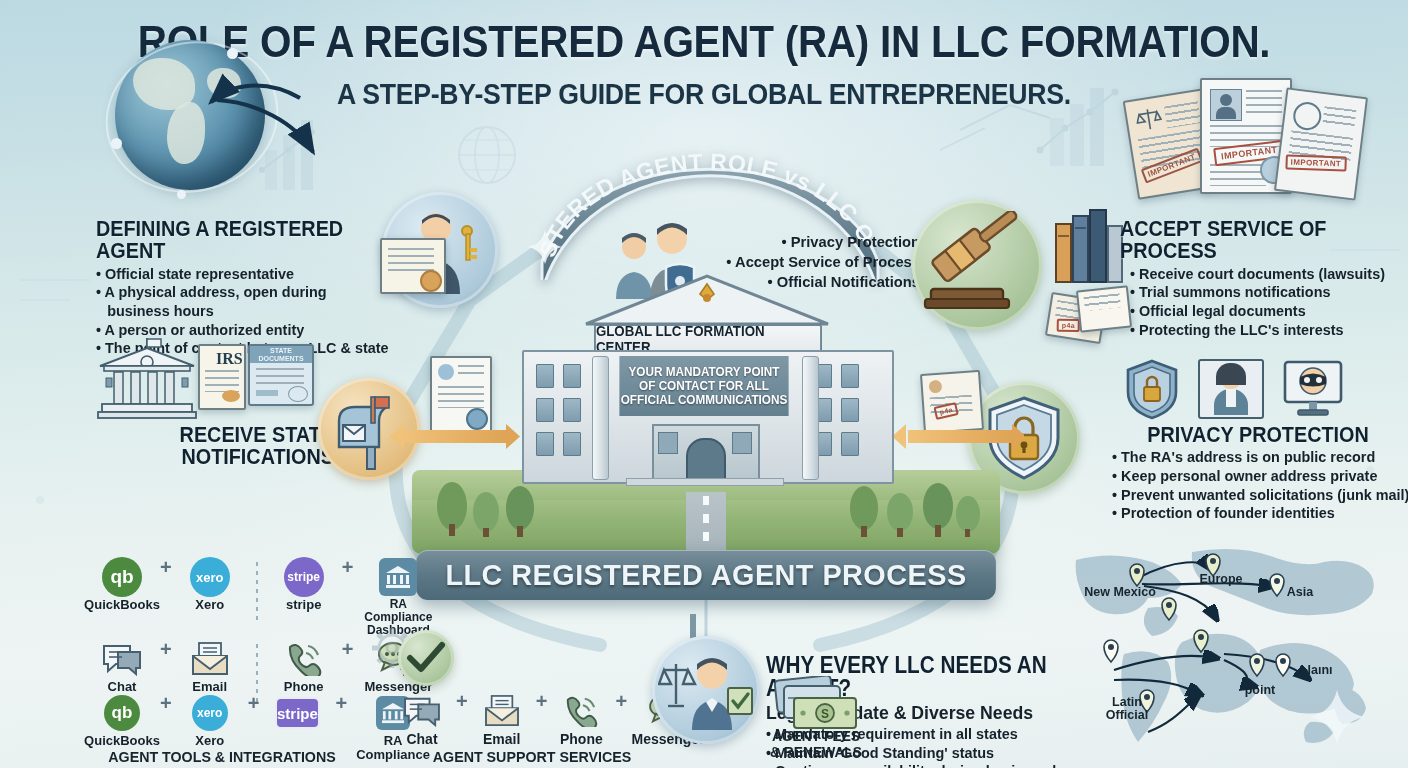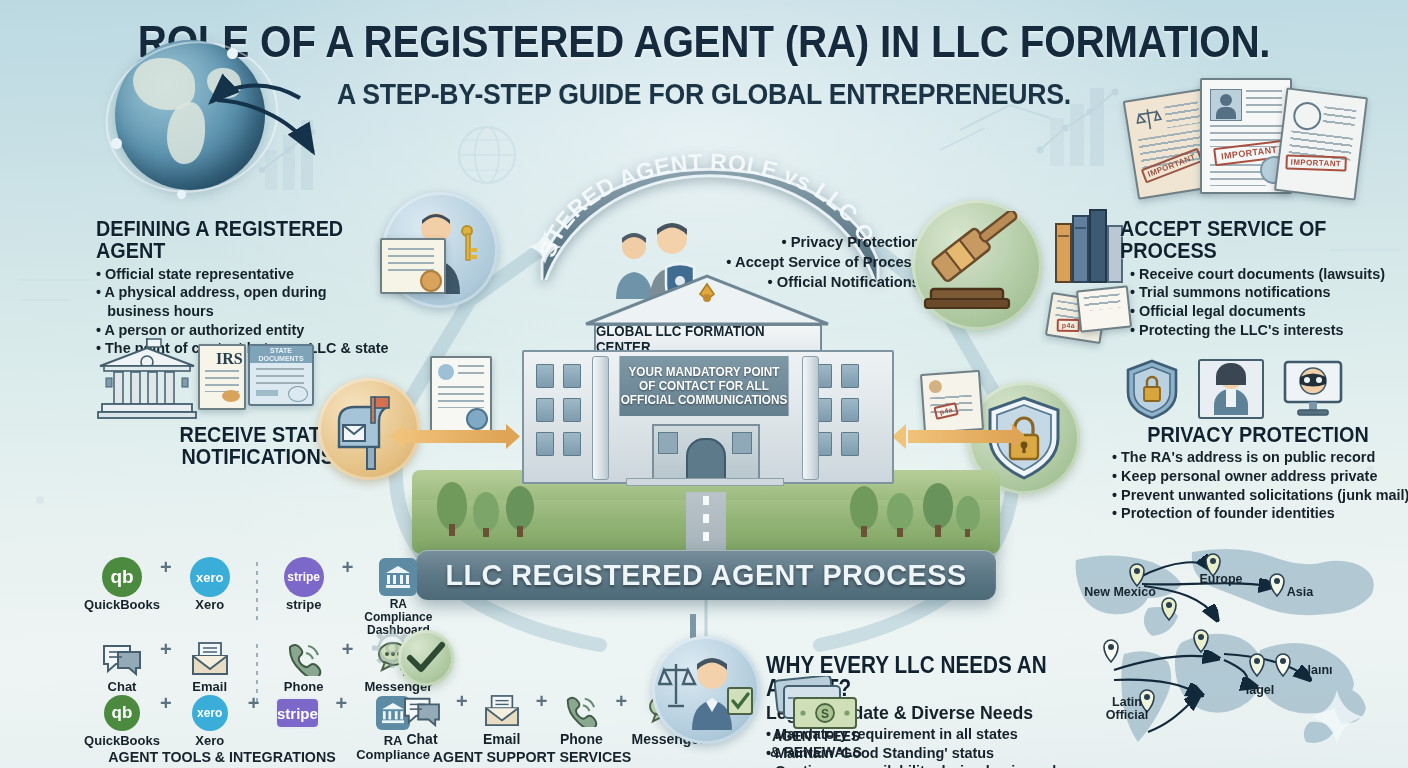--- a/index.html
+++ b/index.html
@@ -863,21 +863,21 @@
         <g transform="translate(76,144)">
             <path d="M7 0 a7 7 0 0 1 7 7 q0 7 -7 15 q-7 -8 -7 -15 a7 7 0 0 1 7 -7z" fill="#eef4dd" stroke="#2a3f50" stroke-width="1.6"></path>
             <circle cx="7" cy="7" r="3" fill="#2a3f50"></circle>
           </g>
       </g>
     </svg>
     <div class="maplbl" style="left:8px;top:40px;width:96px;">New Mexico</div>
     <div class="maplbl" style="left:120px;top:27px;width:74px;">Europe</div>
     <div class="maplbl" style="left:208px;top:40px;width:56px;">Asia</div>
     <div class="maplbl" style="left:26px;top:150px;width:74px;line-height:1.05;">Latin Official</div>
-    <div class="maplbl" style="left:166px;top:138px;width:60px;">lagel</div>
+    <div class="maplbl" style="left:166px;top:138px;width:60px;">point</div>
     <div class="maplbl" style="left:228px;top:118px;width:56px;">laını</div>
   </div>
 
   <svg class="abs" style="left:1310px;top:690px;" width="54" height="54" opacity="0.8">
     <path d="M27 0 q5 22 27 27 q-22 5 -27 27 q-5 -22 -27 -27 q22 -5 27 -27z" fill="#f3f9fb"></path>
   </svg>
   <svg class="abs" style="left:528px;top:230px;" width="34" height="34" opacity="0.85">
     <path d="M17 0 q3 14 17 17 q-14 3 -17 17 q-3 -14 -17 -17 q14 -3 17 -17z" fill="#f6fbfc"></path>
   </svg>
 

